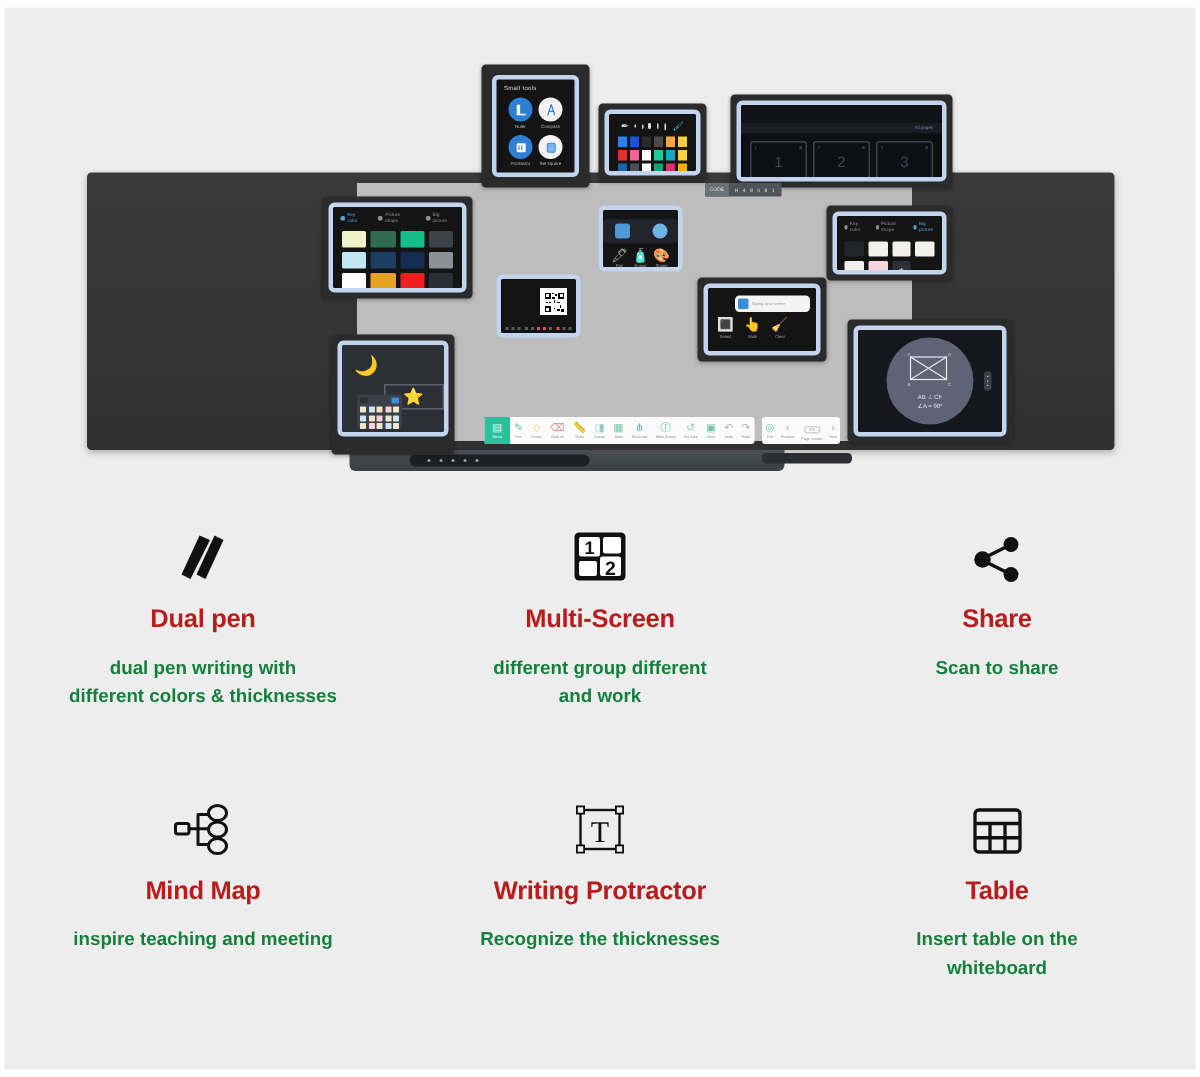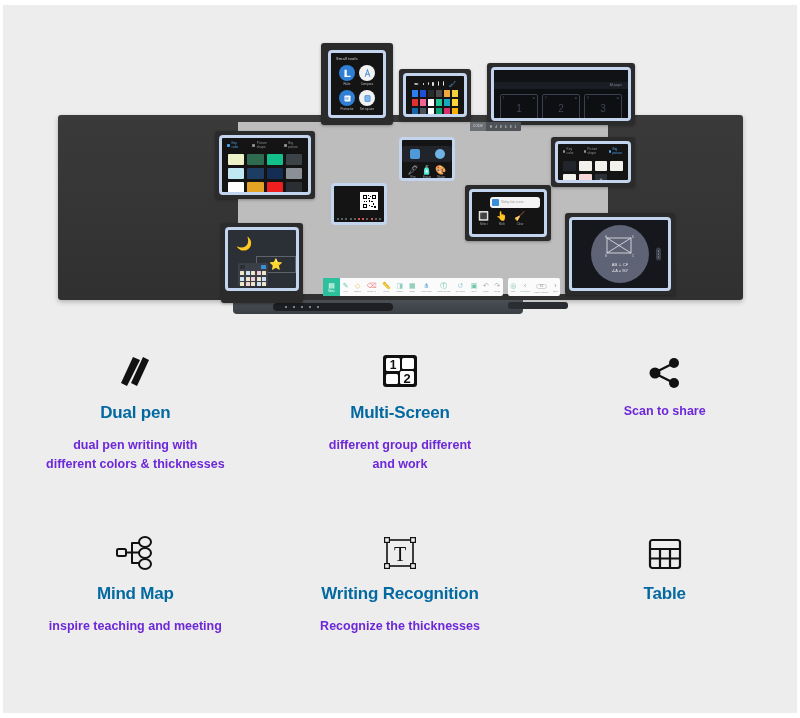--- a/index.html
+++ b/index.html
@@ -210,25 +210,25 @@
     box-shadow:0 1px 3px rgba(0,0,0,.3);
   }
 
   
   .features { position:absolute; left:0; top:338px; width:794px; }
   .frow { display:flex; }
   .fcell { flex:1; text-align:center; padding:0 10px; }
   .ficon { height:46px; display:flex; align-items:flex-end; justify-content:center; }
   .ficon svg { display:block; }
   .ftitle {
-    color:#0369a1; font-size:17px; font-weight:bold;
+    color:#b91c1c; font-size:17px; font-weight:bold;
     margin-top:14px; letter-spacing:-.2px;
   }
   .fdesc {
-    color:#6d28d9; font-size:12.5px; font-weight:bold;
+    color:#15803d; font-size:12.5px; font-weight:bold;
     margin-top:13px; line-height:1.55;
   }
   .row2 { margin-top:49px; }
 </style>
 </head>
 <body>
 
 <div class="page">
 
   <div class="hero">
@@ -608,20 +608,21 @@
 
       <div class="fcell">
         <div class="ficon">
           <svg width="34" height="32" viewBox="0 0 34 32">
             <circle cx="26" cy="6" r="5" fill="#111"></circle>
             <circle cx="7" cy="16" r="5.5" fill="#111"></circle>
             <circle cx="26" cy="26" r="5" fill="#111"></circle>
             <path d="M11 13.5L22 8M11 18.5L22 24" stroke="#111" stroke-width="2.4" stroke-linecap="round"></path>
           </svg>
         </div>
+        <div class="ftitle">Share</div>
         <div class="fdesc" style="white-space:pre-line">Scan to share</div>
       </div>
 
     </div>
 
     <div class="frow row2">
 
       <div class="fcell">
         <div class="ficon">
           <svg width="40" height="34" viewBox="0 0 40 34">
@@ -644,30 +645,32 @@
             <rect x="27" y="1" width="6" height="6" fill="#111"></rect>
             <rect x="1" y="27" width="6" height="6" fill="#111"></rect>
             <rect x="27" y="27" width="6" height="6" fill="#111"></rect>
             <rect x="2.2" y="2.2" width="3.6" height="3.6" fill="#ededed"></rect>
             <rect x="28.2" y="2.2" width="3.6" height="3.6" fill="#ededed"></rect>
             <rect x="2.2" y="28.2" width="3.6" height="3.6" fill="#ededed"></rect>
             <rect x="28.2" y="28.2" width="3.6" height="3.6" fill="#ededed"></rect>
             <text x="17" y="25" font-size="20" font-family="Liberation Serif, serif" text-anchor="middle" fill="#111">T</text>
           </svg>
         </div>
-        <div class="ftitle">Writing Recognition</div>
+        <div class="ftitle">Writing Protractor</div>
         <div class="fdesc" style="white-space:pre-line">Recognize the thicknesses</div>
       </div>
 
       <div class="fcell">
         <div class="ficon">
           <svg width="34" height="32" viewBox="0 0 34 32">
             <rect x="2" y="2" width="30" height="28" rx="2.5" fill="none" stroke="#111" stroke-width="2.2"></rect>
             <path d="M2 11h30M2 20.5h30M12 11v19M22 11v19" stroke="#111" stroke-width="2.2"></path>
           </svg>
         </div>
         <div class="ftitle">Table</div>
+        <div class="fdesc" style="white-space:pre-line">Insert table on the
+whiteboard</div>
       </div>
 
 
     </div>
   </div>
 </div>
 
 </body></html>

